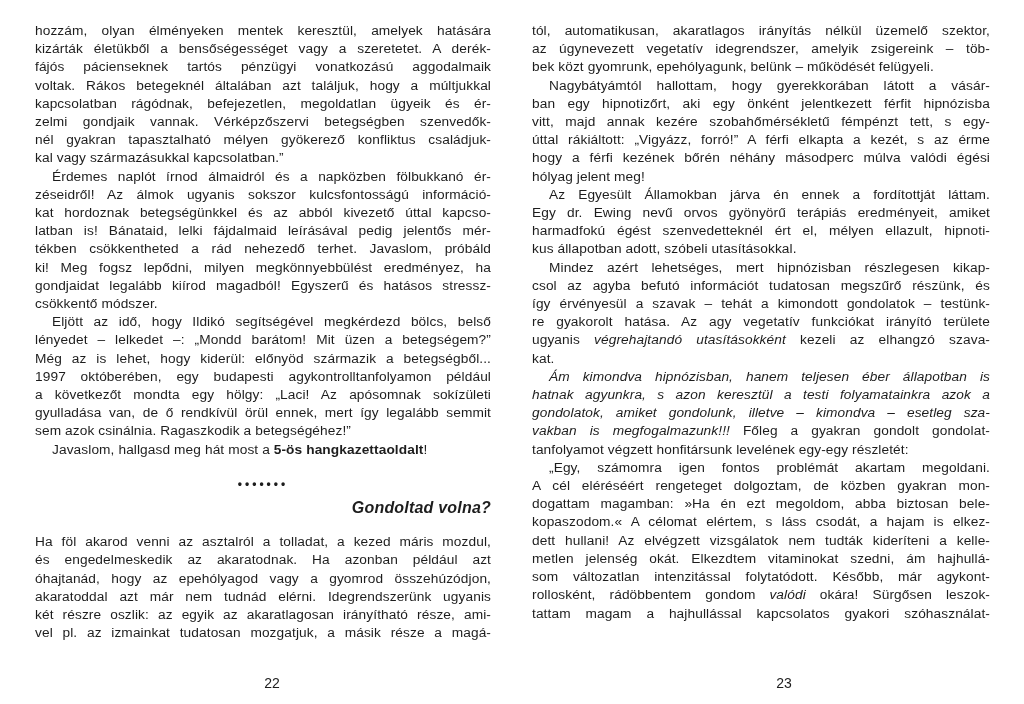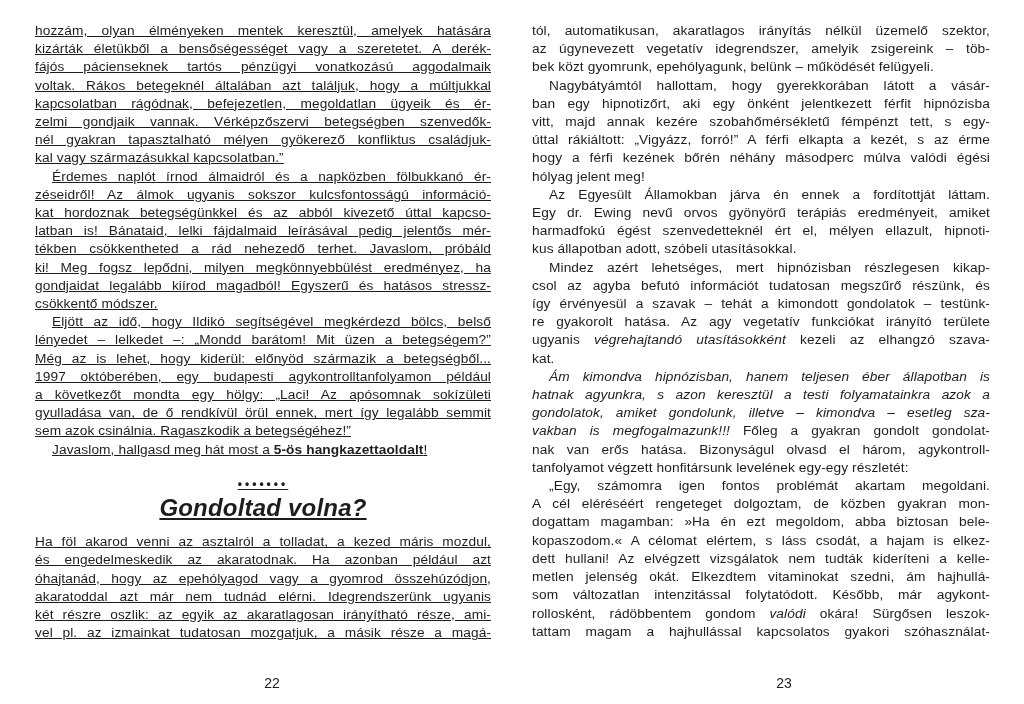--- a/index.html
+++ b/index.html
@@ -13,21 +13,21 @@
     font-family: "Liberation Sans", "DejaVu Sans", sans-serif;
     color: #1d1d1d;
   }
   .page {
     position: relative;
     width: 512px;
     height: 704px;
     box-sizing: border-box;
     padding-top: 22px;
   }
-  .page-left  { padding-left: 35px; padding-right: 21px; text-decoration: underline; }
+  .page-left  { padding-left: 35px; padding-right: 21px; }
   .page-right { padding-left: 20px; padding-right: 34px; }
   .page-text {
     font-size: 13.7px;
     line-height: 18.2px;
     letter-spacing: 0.1px;
   }
   .para { margin: 0; }
   .line {
     text-align: justify;
     text-align-last: justify;
@@ -38,24 +38,24 @@
   .st-b { font-weight: bold; }
   .st-i { font-style: italic; }
   .separator {
     text-align: center;
     font-weight: bold;
     font-size: 12px;
     letter-spacing: 3px;
     margin: 16px 0 6px 0;
   }
   .heading {
-    text-align: center;
+    text-align: right;
     font-weight: bold;
     font-style: italic;
-    font-size: 24px;
+    font-size: 16px;
     margin: 6px 0 16px 0;
     letter-spacing: 0.2px;
   }
   .page-number {
     position: absolute;
     bottom: 13px;
     left: 16px;
     width: 100%;
     text-align: center;
     font-size: 14px;
@@ -139,21 +139,20 @@
           <div class="line"><span>így érvényesül a szavak – tehát a kimondott gondolatok – testünk-</span></div>
           <div class="line"><span>re gyakorolt hatása. Az agy vegetatív funkciókat irányító területe</span></div>
           <div class="line"><span>ugyanis </span><span class="st-i">végrehajtandó utasításokként</span><span> kezeli az elhangzó szava-</span></div>
           <div class="line last"><span>kat.</span></div>
         </div>
         <div class="para">
           <div class="line indent"><span class="st-i">Ám kimondva hipnózisban, hanem teljesen éber állapotban is</span></div>
           <div class="line"><span class="st-i">hatnak agyunkra, s azon keresztül a testi folyamatainkra azok a</span></div>
           <div class="line"><span class="st-i">gondolatok, amiket gondolunk, illetve – kimondva – esetleg sza-</span></div>
           <div class="line"><span class="st-i">vakban is megfogalmazunk!!!</span><span> Főleg a gyakran gondolt gondolat-</span></div>
-          <div class="line"><span>nak van erős hatása. Bizonyságul olvasd el három, agykontroll-</span></div>
           <div class="line last"><span>tanfolyamot végzett honfitársunk levelének egy-egy részletét:</span></div>
         </div>
         <div class="para">
           <div class="line indent"><span>„Egy, számomra igen fontos problémát akartam megoldani.</span></div>
           <div class="line"><span>A cél eléréséért rengeteget dolgoztam, de közben gyakran mon-</span></div>
           <div class="line"><span>dogattam magamban: »Ha én ezt megoldom, abba biztosan bele-</span></div>
           <div class="line"><span>kopaszodom.« A célomat elértem, s láss csodát, a hajam is elkez-</span></div>
           <div class="line"><span>dett hullani! Az elvégzett vizsgálatok nem tudták kideríteni a kelle-</span></div>
           <div class="line"><span>metlen jelenség okát. Elkezdtem vitaminokat szedni, ám hajhullá-</span></div>
           <div class="line"><span>som változatlan intenzitással folytatódott. Később, már agykont-</span></div>

